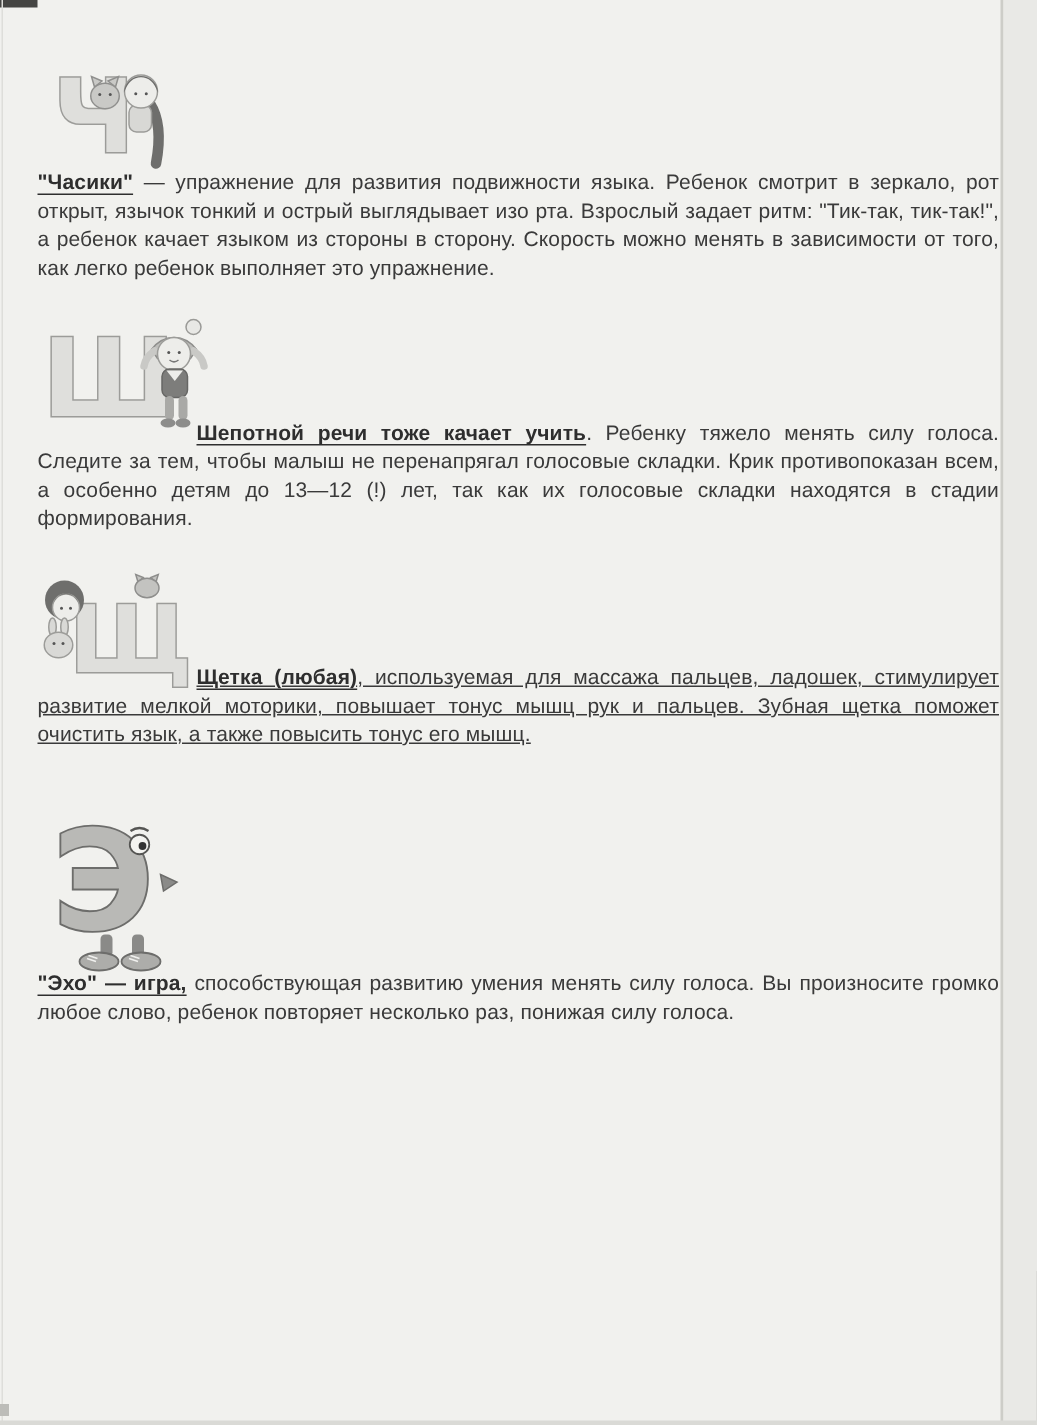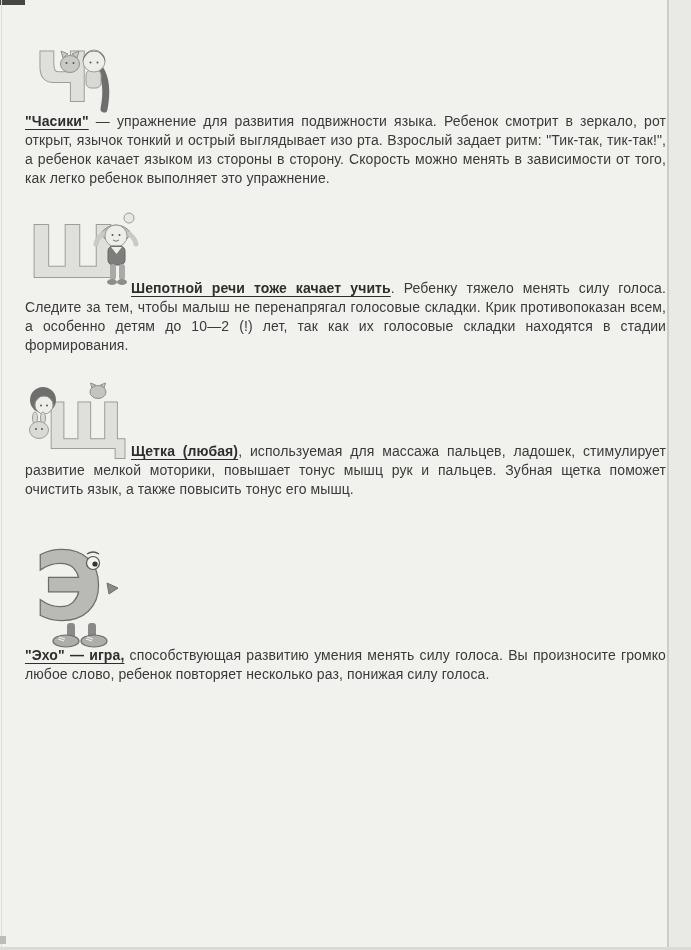--- a/index.html
+++ b/index.html
@@ -26,21 +26,21 @@
   .glyph{font-family:"DejaVu Sans",sans-serif;font-weight:bold;}
 
   
   .para{
     position:absolute;left:25px;width:641px;
     font-size:14px;line-height:19px;color:#3a3a3a;
     text-align:justify;margin:0;letter-spacing:.1px;
   }
   .p1{top:112px;}
   .p2{top:279px;text-indent:106px;}
-  .p3{top:442px;text-indent:106px;}
+  .p3{top:442px;text-indent:106px;text-decoration:underline;}
   .p4{top:646px;}
   .lead{
     font-weight:700;color:#2e2e2e;
     text-decoration:underline;text-underline-offset:2.5px;text-decoration-thickness:1.3px;
   }
 </style>
 </head>
 <body>
 
 <div class="page">
@@ -88,21 +88,21 @@
         <path d="M85 37 q3 2.5 6 0" stroke="#777" stroke-width="1" fill="none"></path>
         <rect x="80" y="43" width="17" height="19" rx="5" fill="#7d7d7b" stroke="#666664" stroke-width="1"></rect>
         <path d="M83 44 l5.5 7 l5.5 -7 z" fill="#ededea"></path>
         <rect x="82" y="61" width="6" height="16" rx="3" fill="#a9a9a6"></rect>
         <rect x="91" y="61" width="6" height="16" rx="3" fill="#a9a9a6"></rect>
         <ellipse cx="84" cy="79" rx="5" ry="3" fill="#8d8d8b"></ellipse>
         <ellipse cx="94" cy="79" rx="5" ry="3" fill="#8d8d8b"></ellipse>
       </g>
     </svg>
   </div>
-  <p class="para p2"><span class="lead">Шепотной речи тоже качает учить</span><span>. Ребенку тяжело менять силу голоса. Следите за тем, чтобы малыш не перенапрягал голосовые складки. Крик противопоказан всем, а особенно детям до 10—2 (!) лет, так как их голосовые складки находятся в стадии формирования.</span></p>
+  <p class="para p2"><span class="lead">Шепотной речи тоже качает учить</span><span>. Ребенку тяжело менять силу голоса. Следите за тем, чтобы малыш не перенапрягал голосовые складки. Крик противопоказан всем, а особенно детям до 13—12 (!) лет, так как их голосовые складки находятся в стадии формирования.</span></p>
 
   <div class="illus i3">
     <svg viewBox="0 0 108 82" xmlns="http://www.w3.org/2000/svg">
       <text class="glyph" x="20" y="66" font-size="62" fill="#dfdfdc" stroke="#9c9c99" stroke-width="2" paint-order="stroke">Щ</text>
       <g>
         <path d="M66 6 l-1.5 -5 l5 2 z" fill="#c3c3c0" stroke="#8e8e8c" stroke-width="1"></path>
         <path d="M78 6 l1.5 -5 l-5 2 z" fill="#c3c3c0" stroke="#8e8e8c" stroke-width="1"></path>
         <ellipse cx="72" cy="10" rx="8" ry="6.5" fill="#c3c3c0" stroke="#8e8e8c" stroke-width="1"></ellipse>
       </g>
       <g>

